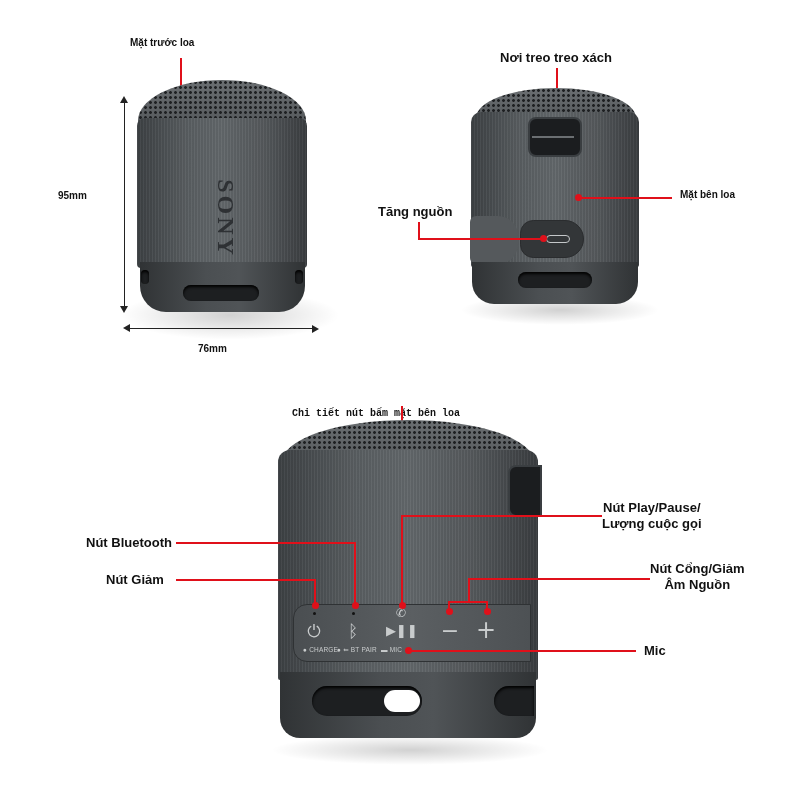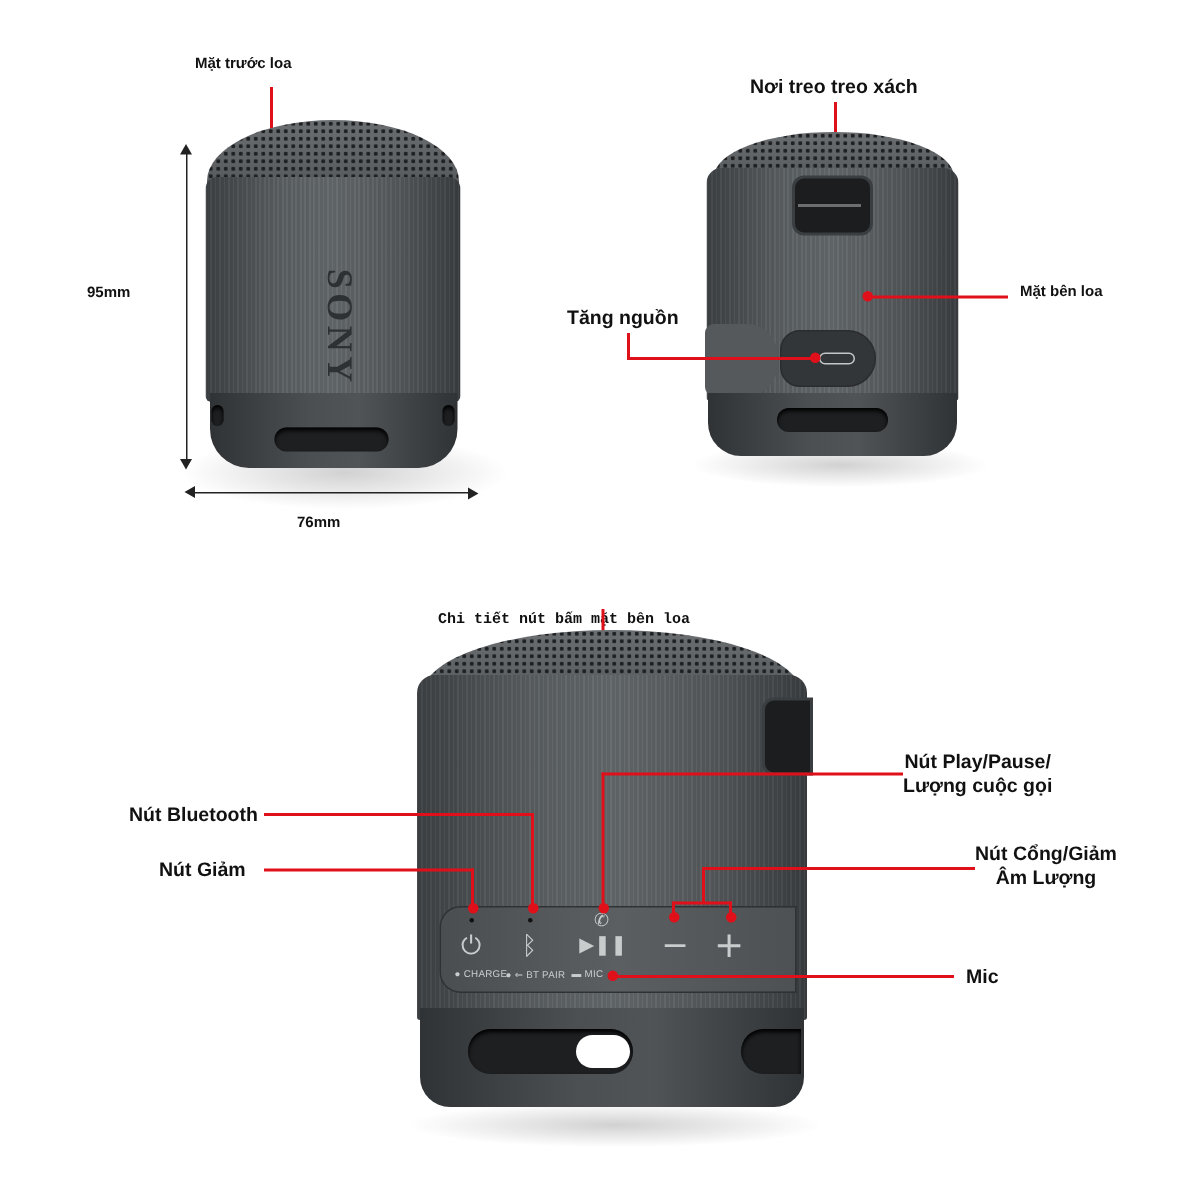--- a/index.html
+++ b/index.html
@@ -145,21 +145,21 @@
   <div class="label center" style="left:602px;top:500px;">
     <span>Nút Play/Pause/</span><br>
     <span>Lượng cuộc gọi</span>
   </div>
   <div class="rline" style="left:401px;top:515px;width:201px;height:2px;"></div>
   <div class="rline" style="left:401px;top:515px;width:2px;height:90px;"></div>
   <div class="rdot" style="left:399px;top:602px;"></div>
 
   <div class="label center" style="left:650px;top:561px;">
     <span>Nút Cổng/Giảm</span><br>
-    <span>Âm Lượng</span>
+    <span>Âm Nguồn</span>
   </div>
   <div class="rline" style="left:468px;top:578px;width:182px;height:2px;"></div>
   <div class="rline" style="left:468px;top:578px;width:2px;height:24px;"></div>
   <div class="rline" style="left:448px;top:601px;width:40px;height:2px;"></div>
   <div class="rline" style="left:448px;top:601px;width:2px;height:10px;"></div>
   <div class="rline" style="left:486px;top:601px;width:2px;height:10px;"></div>
   <div class="rdot" style="left:446px;top:608px;"></div>
   <div class="rdot" style="left:484px;top:608px;"></div>
 
   <div class="label" style="left:644px;top:643px;">Mic</div>

